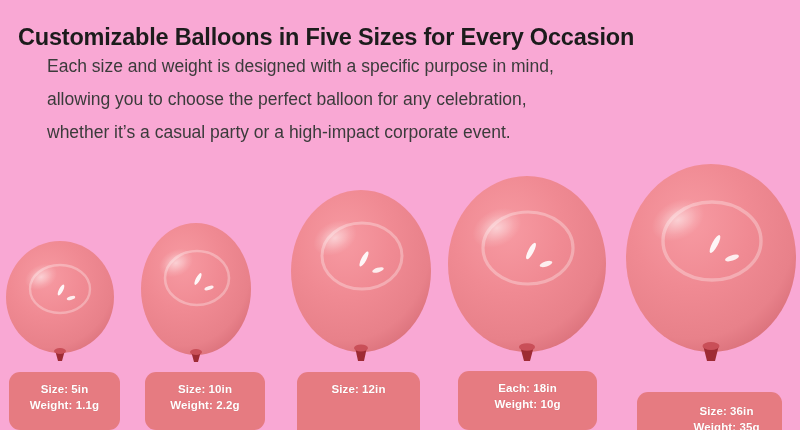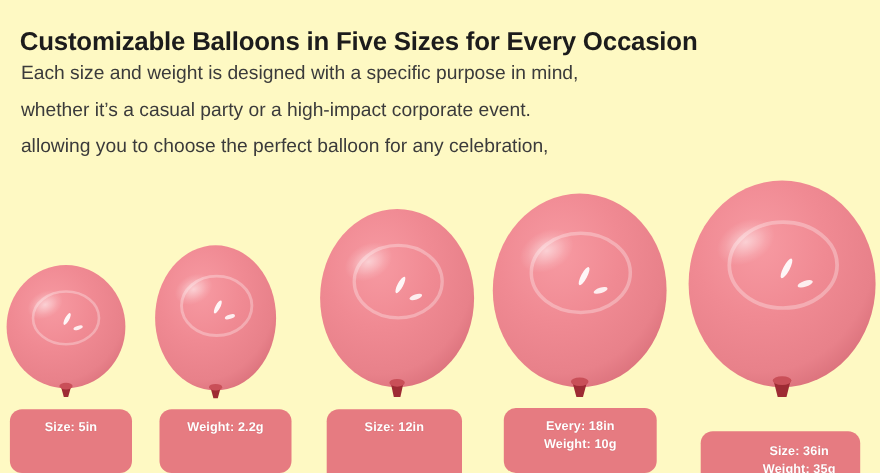--- a/index.html
+++ b/index.html
@@ -11,21 +11,21 @@
     height: 430px;
     overflow: hidden;
     background: #fdfdf9;
     font-family: "Liberation Sans", sans-serif;
     -webkit-font-smoothing: antialiased;
   }
   #page {
     position: relative;
     width: 800px;
     height: 430px;
-    background: #fef9c3;
+    background: #f9a8d4;
     overflow: hidden;
   }
 
   
   #heading {
     position: absolute;
     left: 18px;
     top: 6px;
     width: 760px;
     font-size: 23.5px;
@@ -38,21 +38,21 @@
   #subtext {
     position: absolute;
     left: 19px;
     top: 50px;
     width: 740px;
     font-size: 17.5px;
     color: #3b3b3b;
     line-height: 33px;
     font-weight: 400;
   }
-  #subtext .line { display: block; white-space: nowrap; }
+  #subtext .line { display: block; white-space: nowrap; margin-left: 28px; }
 
   
   .balloon-wrap {
     position: absolute;
   }
   .balloon {
     position: absolute;
     left: 0;
     top: 0;
     width: 100%;
@@ -79,22 +79,22 @@
 </style>
 </head>
 <body>
 
 <div id="page">
 
   <h1 id="heading">Customizable Balloons in Five Sizes for Every Occasion</h1>
 
   <div id="subtext">
     <span class="line">Each size and weight is designed with a specific purpose in mind,</span>
+    <span class="line">allowing you to choose the perfect balloon for any celebration,</span>
     <span class="line">whether it’s a casual party or a high-impact corporate event.</span>
-    <span class="line">allowing you to choose the perfect balloon for any celebration,</span>
   </div>
 
   <div class="balloon-wrap" style="left:5px; top:241px; width:110px; height:124px;">
     <div class="balloon">
       <svg viewBox="0 0 110 124" preserveAspectRatio="none">
         <defs>
           <radialGradient id="bg1" cx="38%" cy="33%" r="72%">
             <stop offset="0%" stop-color="#f79aa2"></stop>
             <stop offset="48%" stop-color="#f08a93"></stop>
             <stop offset="86%" stop-color="#e8818a"></stop>
@@ -220,32 +220,34 @@
         <ellipse cx="90" cy="80" rx="2.9" ry="10" fill="#ffffff" fill-opacity="0.92" transform="rotate(28 90 80)"></ellipse>
         <ellipse cx="107" cy="94" rx="2.7" ry="7.2" fill="#ffffff" fill-opacity="0.85" transform="rotate(72 107 94)"></ellipse>
         <path d="M78 181 L94 181 L90 197 L82 197 Z" fill="#9e2b34"></path>
         <ellipse cx="86" cy="182" rx="8.5" ry="4" fill="#c94f58"></ellipse>
       </svg>
     </div>
   </div>
 
   <div class="size-card" style="left:9px; top:372px; width:111px; height:58px;">
     <span class="ln">Size: 5in</span>
+    <span class="ln">Weight: 1.1g</span>
   </div>
 
   <div class="size-card" style="left:145px; top:372px; width:120px; height:58px;">
+    <span class="ln">Size: 10in</span>
     <span class="ln">Weight: 2.2g</span>
   </div>
 
   <div class="size-card" style="left:297px; top:372px; width:123px; height:74px;">
     <span class="ln">Size: 12in</span>
   </div>
 
   <div class="size-card" style="left:458px; top:371px; width:139px; height:59px;">
-    <span class="ln">Every: 18in</span>
+    <span class="ln">Each: 18in</span>
     <span class="ln">Weight: 10g</span>
   </div>
 
   <div class="size-card" style="left:637px; top:392px; width:145px; height:57px; padding-top:11px;padding-left:34px;">
     <span class="ln">Size: 36in</span>
     <span class="ln">Weight: 35g</span>
   </div>
 
 </div>
 

